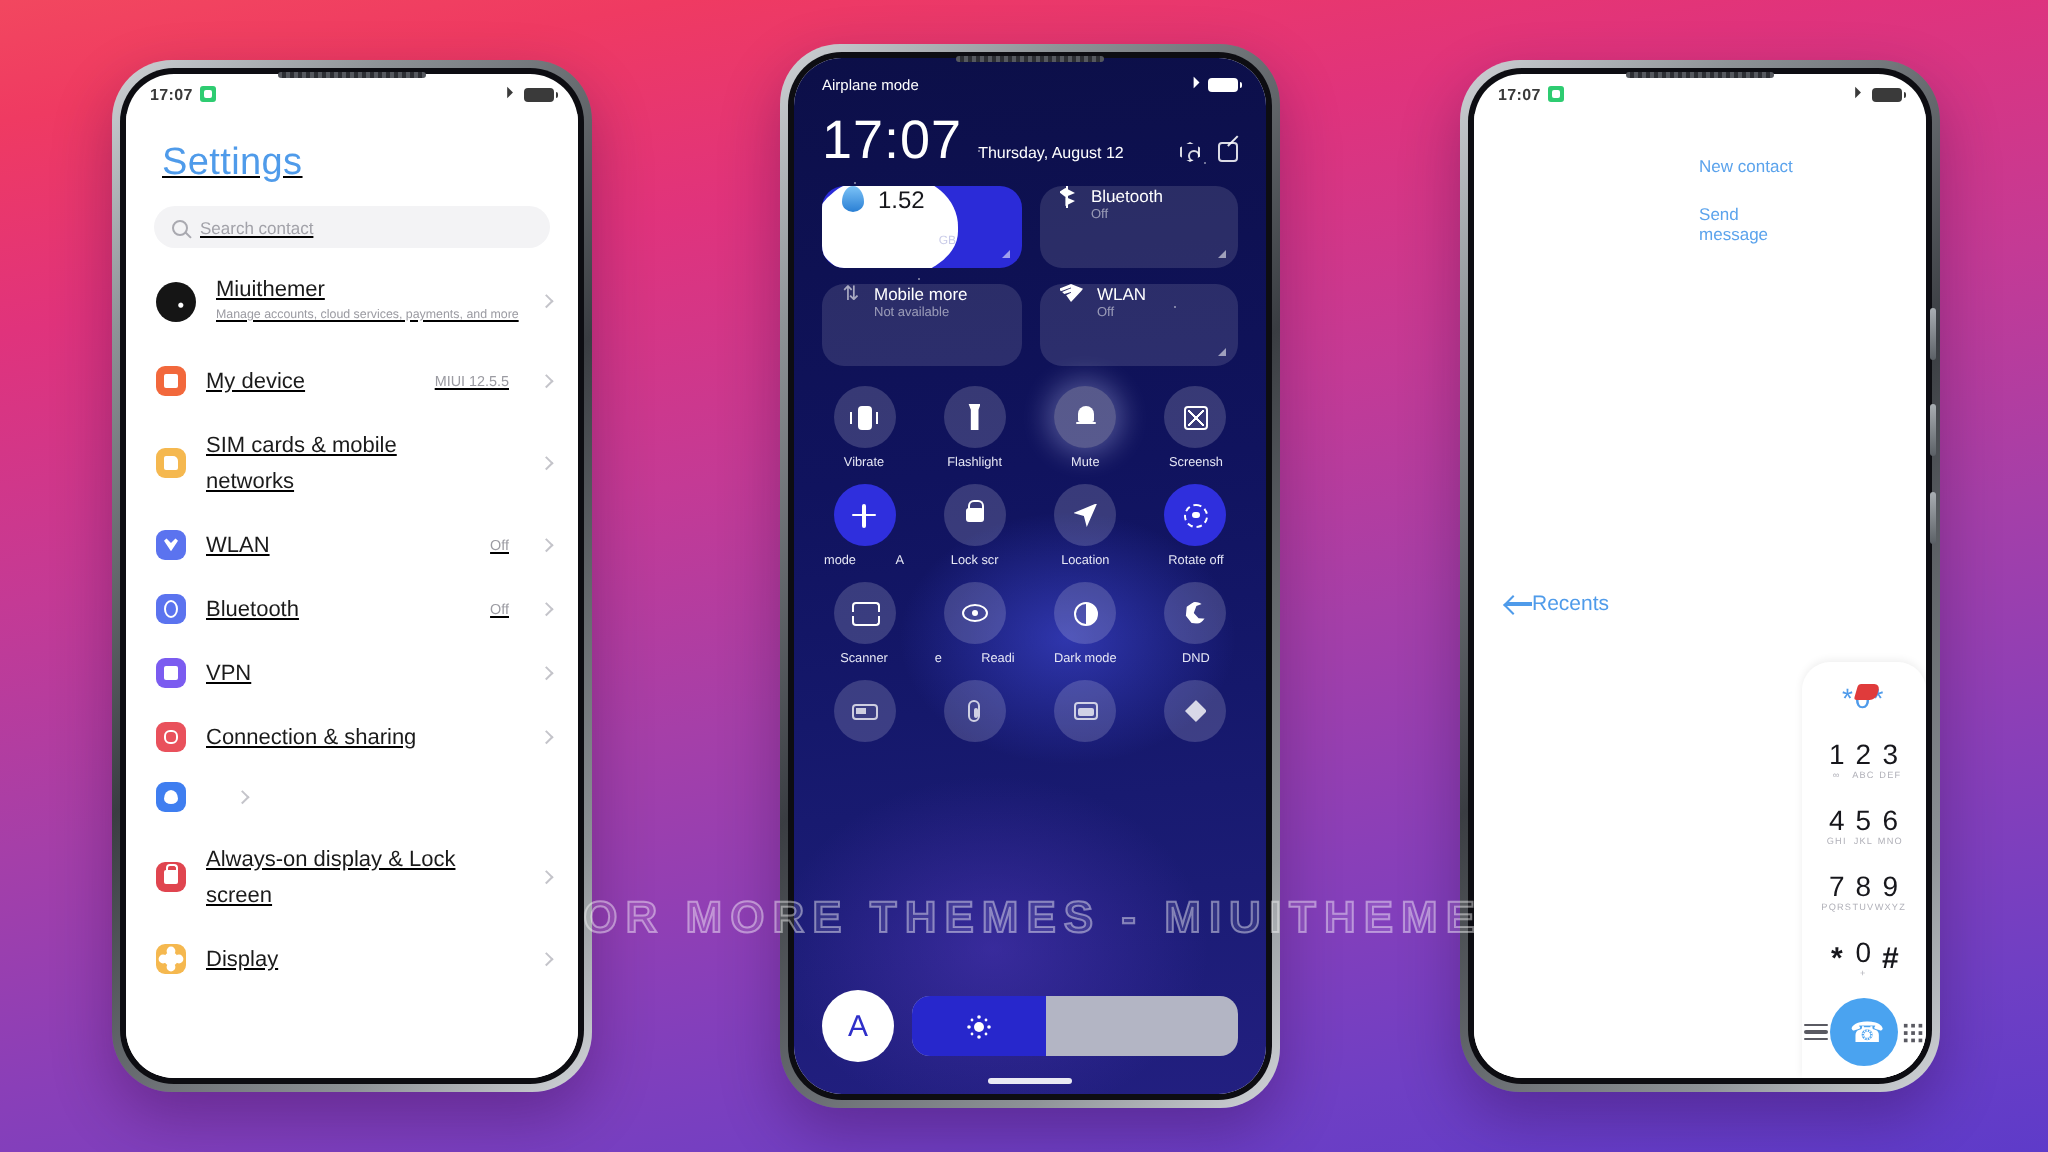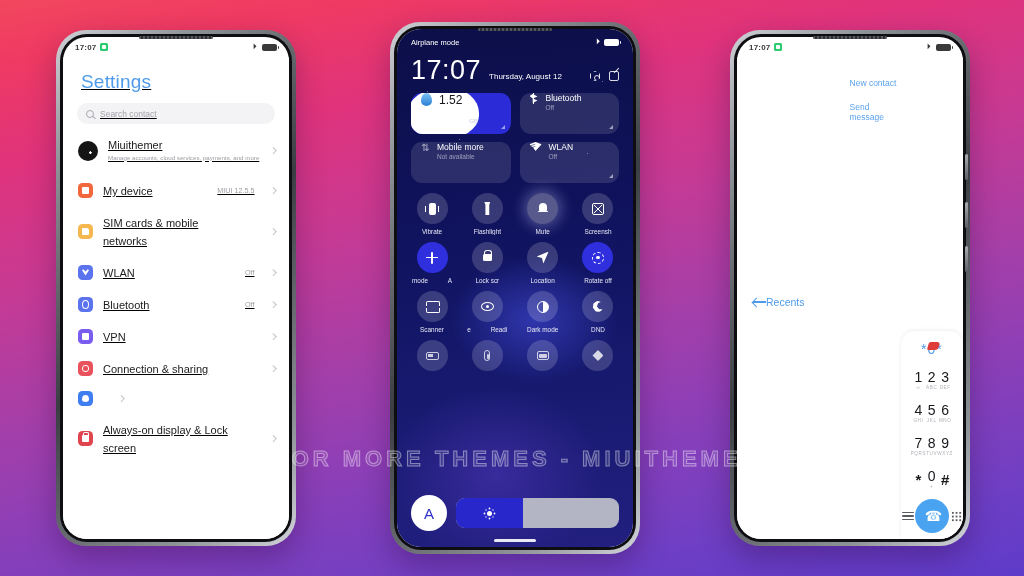--- a/index.html
+++ b/index.html
@@ -357,20 +357,28 @@
 
         <div class="s-row">
           <span class="s-ico" style="background:#e0454f;">
               <span class="gl gl-lock"></span>
             </span>
           <span class="s-txt"><span class="s-label">Always-on display &amp; Lock screen</span></span>
           <span class="s-value"></span>
           <span class="s-chev"></span>
         </div>
 
+        <div class="s-row">
+          <span class="s-ico" style="background:#f5b84f;">
+              <span class="gl gl-sun"></span>
+            </span>
+          <span class="s-txt"><span class="s-label">Display</span></span>
+          <span class="s-value"></span>
+          <span class="s-chev"></span>
+        </div>
       </div>
     </div>
   </div>
 </div>
 
 <div class="phone" id="p2">
   <div class="phone-inner">
     <div class="notch-speaker"></div>
     <div class="screen">
       <div class="cc">

